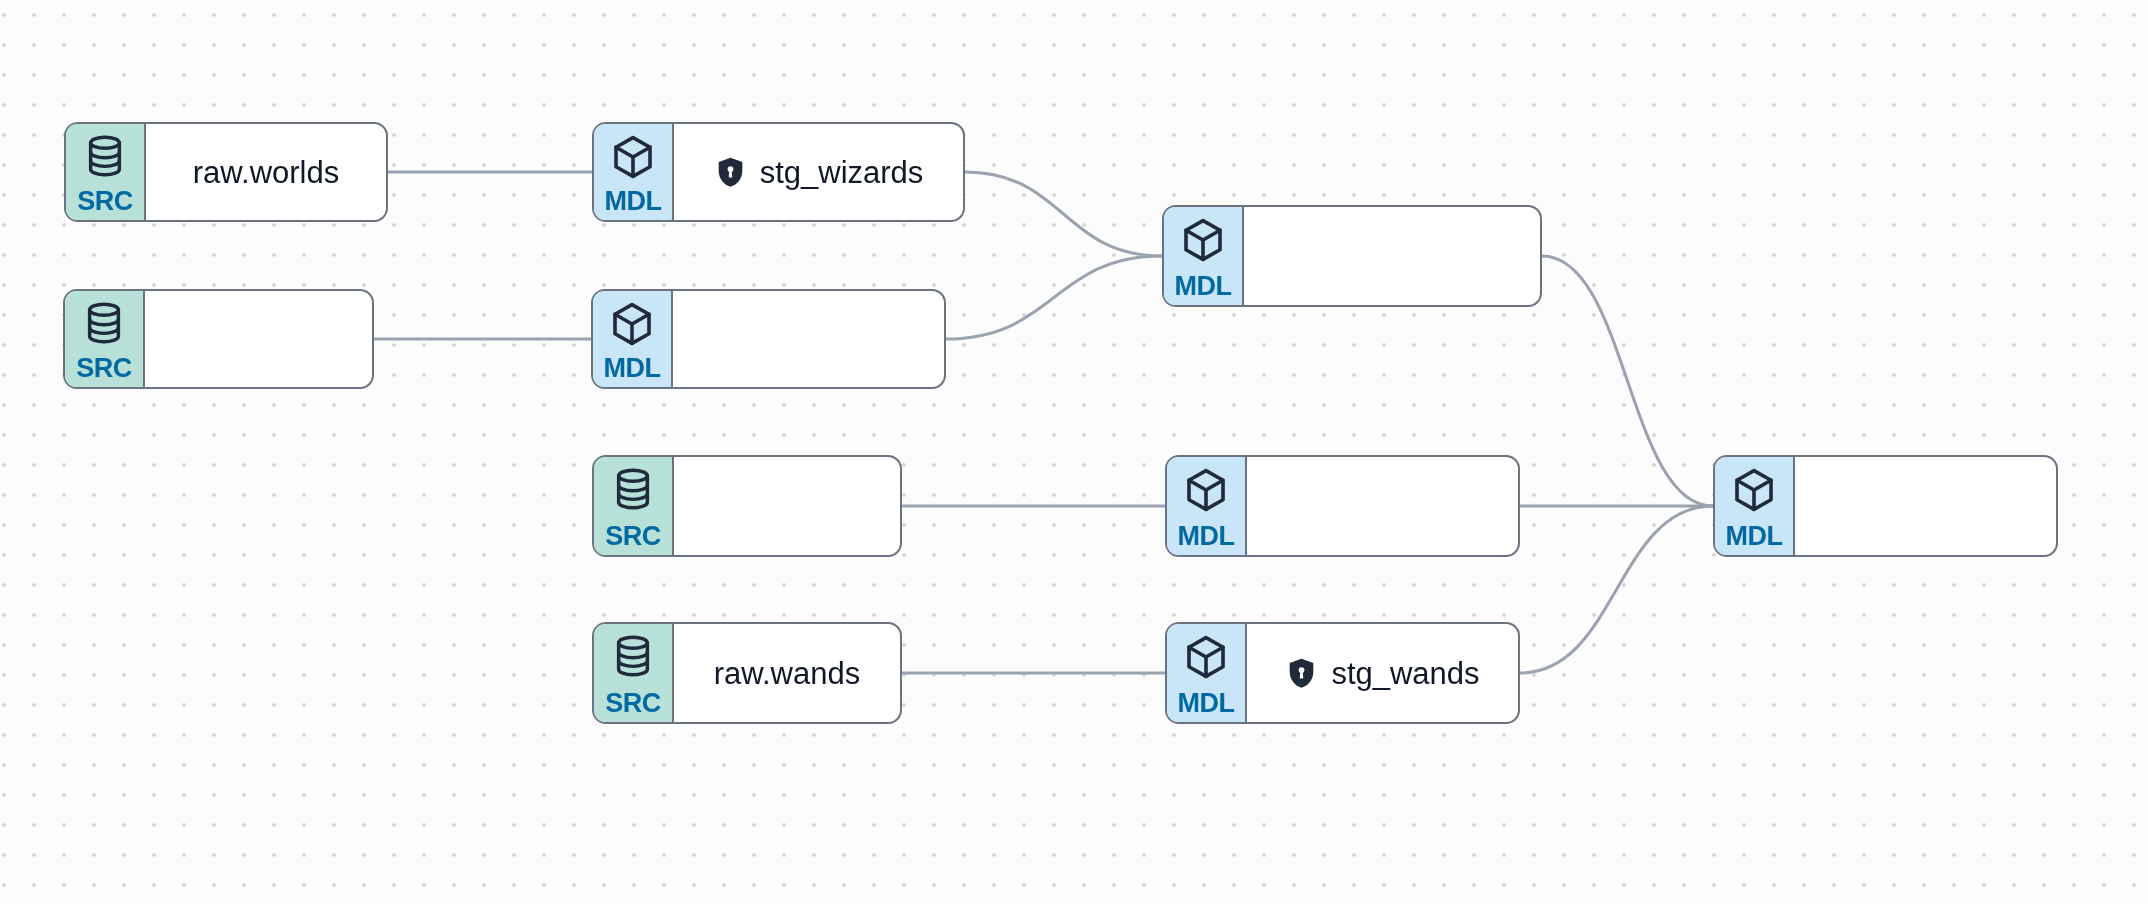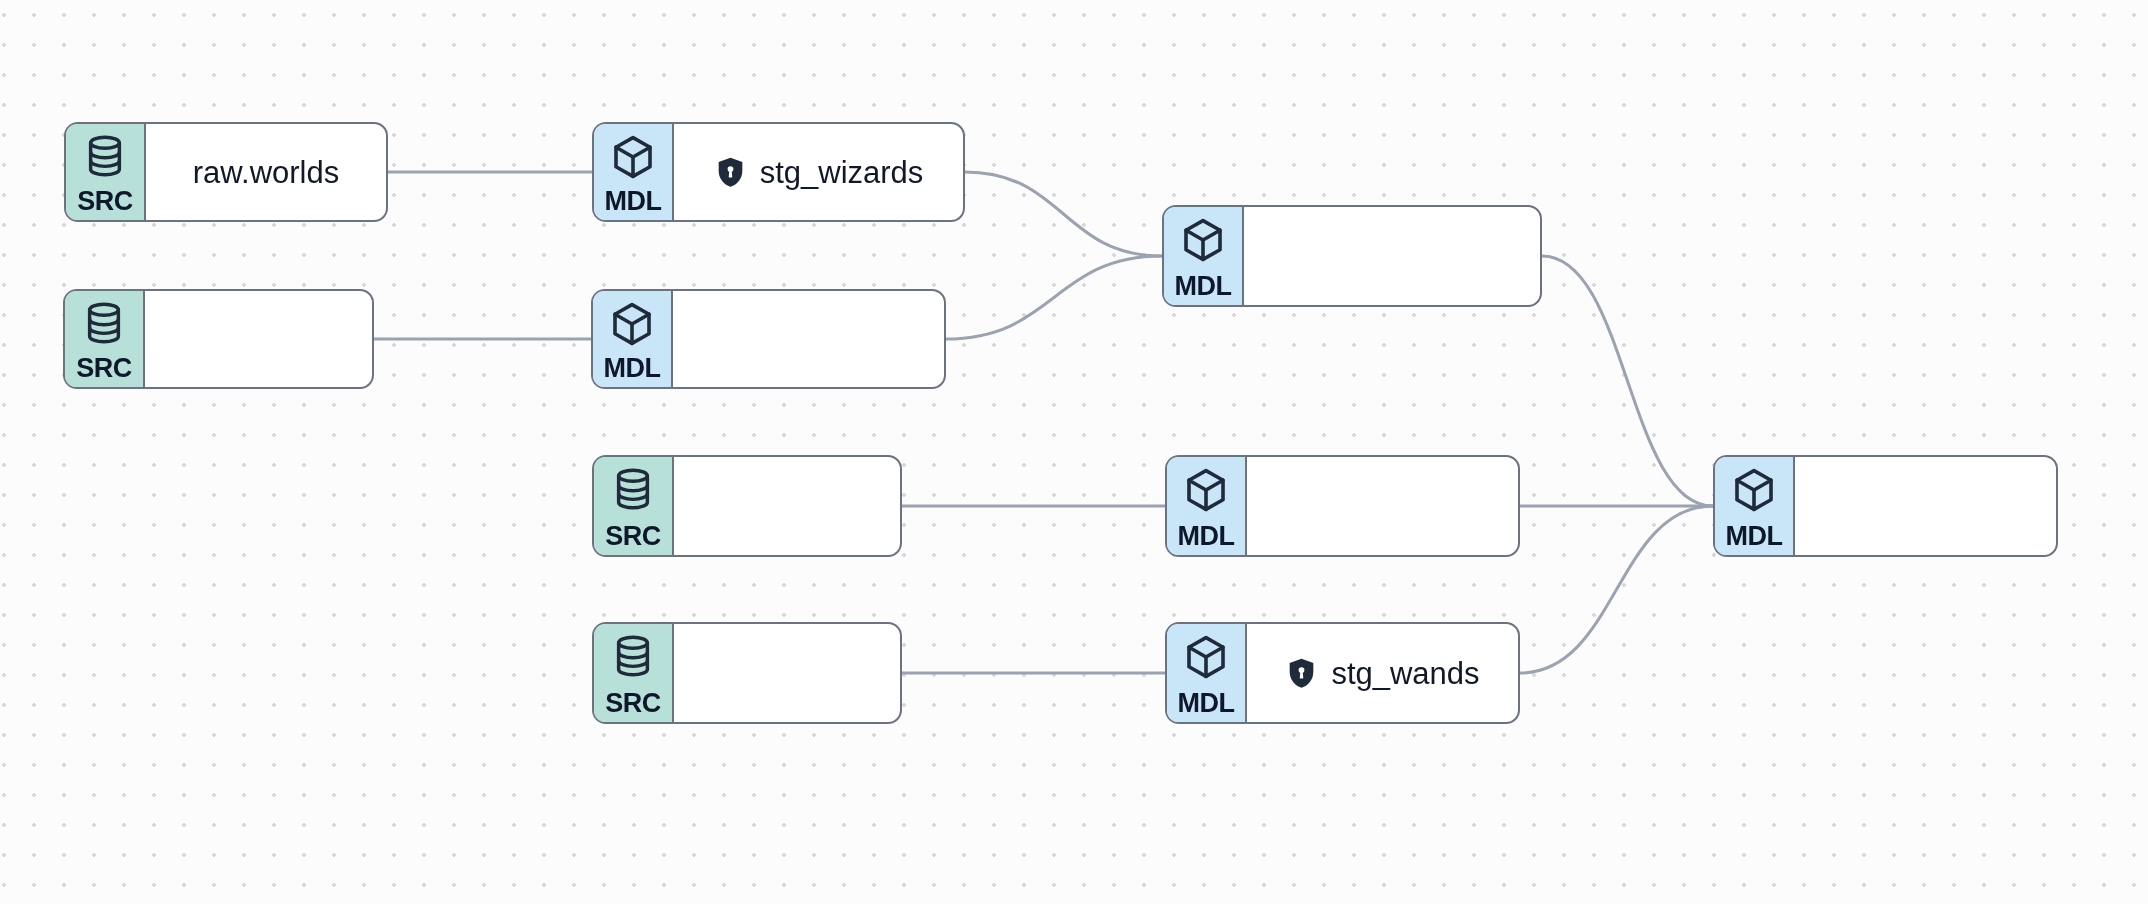--- a/index.html
+++ b/index.html
@@ -49,21 +49,21 @@
     align-items: center;
     justify-content: space-between;
     padding: 9px 0 5px 0;
     box-sizing: border-box;
     border-right: 2.5px solid #6b7280;
     border-radius: 11px 0 0 11px;
   }
   .node .badge .badge-label {
     font-size: 27px;
     font-weight: 600;
-    color: #0f172a;
+    color: #0369a1;
     line-height: 1;
     letter-spacing: -0.5px;
   }
   .node .body {
     flex: 1 1 auto;
     display: flex;
     align-items: center;
     justify-content: center;
     gap: 13px;
     padding: 0 18px;
@@ -200,20 +200,23 @@
           <span>
             <svg class="badge-icon" width="46" height="46" viewBox="0 0 24 24" fill="none" stroke="#1f2a3a" stroke-width="1.8" stroke-linecap="round" stroke-linejoin="round">
               <ellipse cx="12" cy="5.1" rx="7.5" ry="2.9"></ellipse>
               <path d="M4.5 5.1 v13.8 a7.5 2.9 0 0 0 15 0 V5.1"></path>
               <path d="M4.5 10 a7.5 2.9 0 0 0 15 0"></path>
               <path d="M4.5 14.5 a7.5 2.9 0 0 0 15 0"></path>
             </svg>
           </span>
           <span class="badge-label">SRC</span>
         </div>
+        <div class="body">
+          <span class="label">raw.wands</span>
+        </div>
       </div>
       <div class="node" style="left: 1165px; top: 622px; width: 355px; height: 102px;">
         <div class="badge" style="background: rgb(201, 229, 248);">
           <span>
             <svg class="badge-icon" width="48" height="48" viewBox="0 0 24 24" fill="none" stroke="#1f2a3a" stroke-width="1.8" stroke-linecap="round" stroke-linejoin="round">
               <path d="M12 2.3 L20.5 7.1 V16.9 L12 21.7 L3.5 16.9 V7.1 Z"></path>
               <path d="M3.5 7.1 L12 12 L20.5 7.1"></path>
               <path d="M12 12 V21.7"></path>
             </svg>
           </span>

